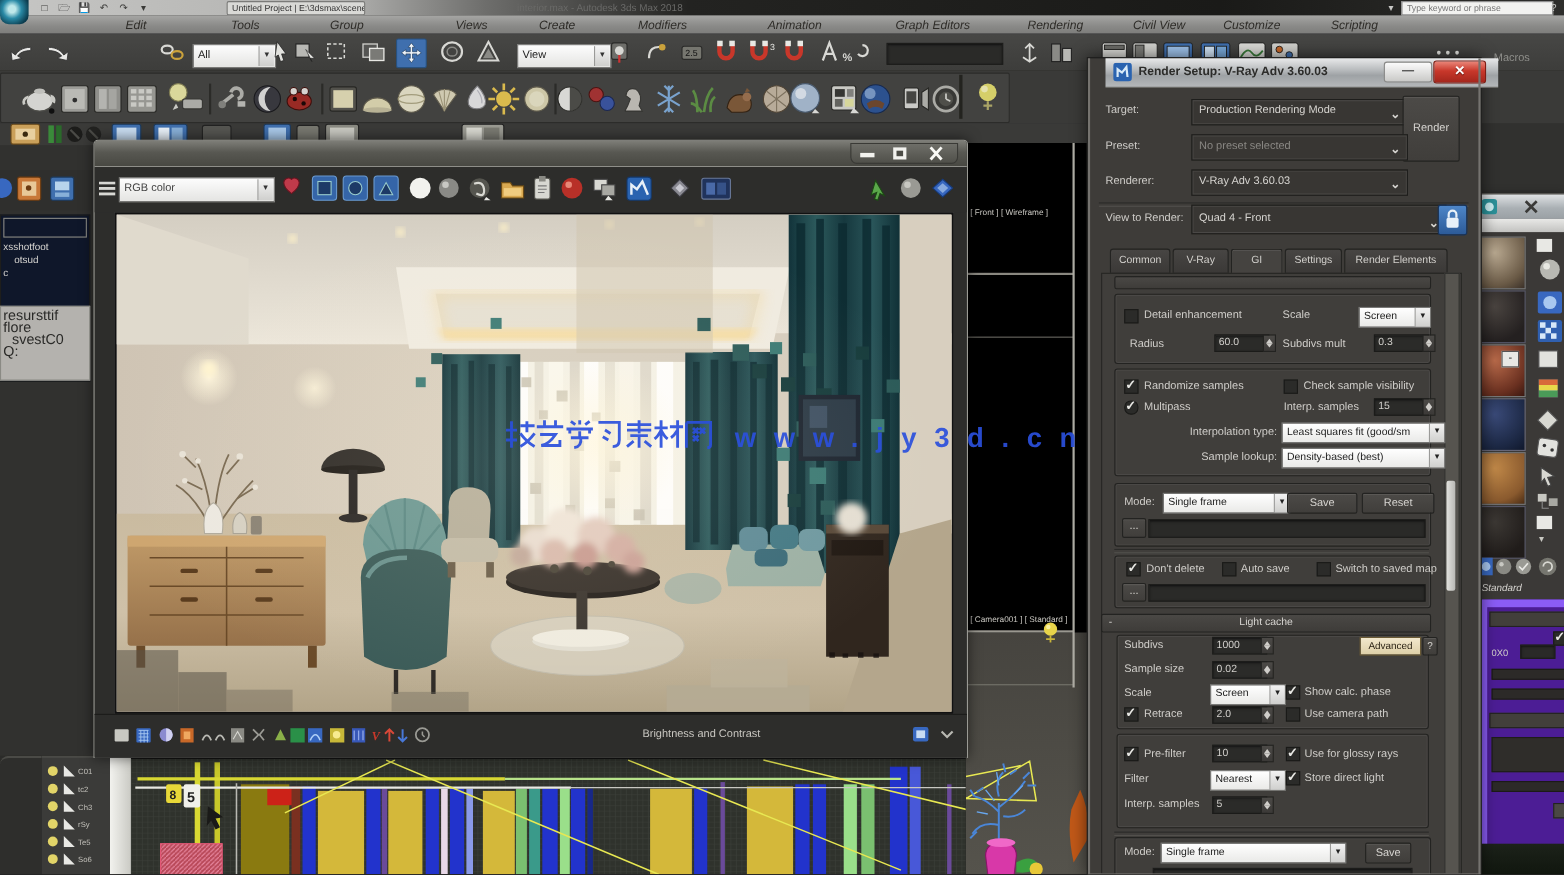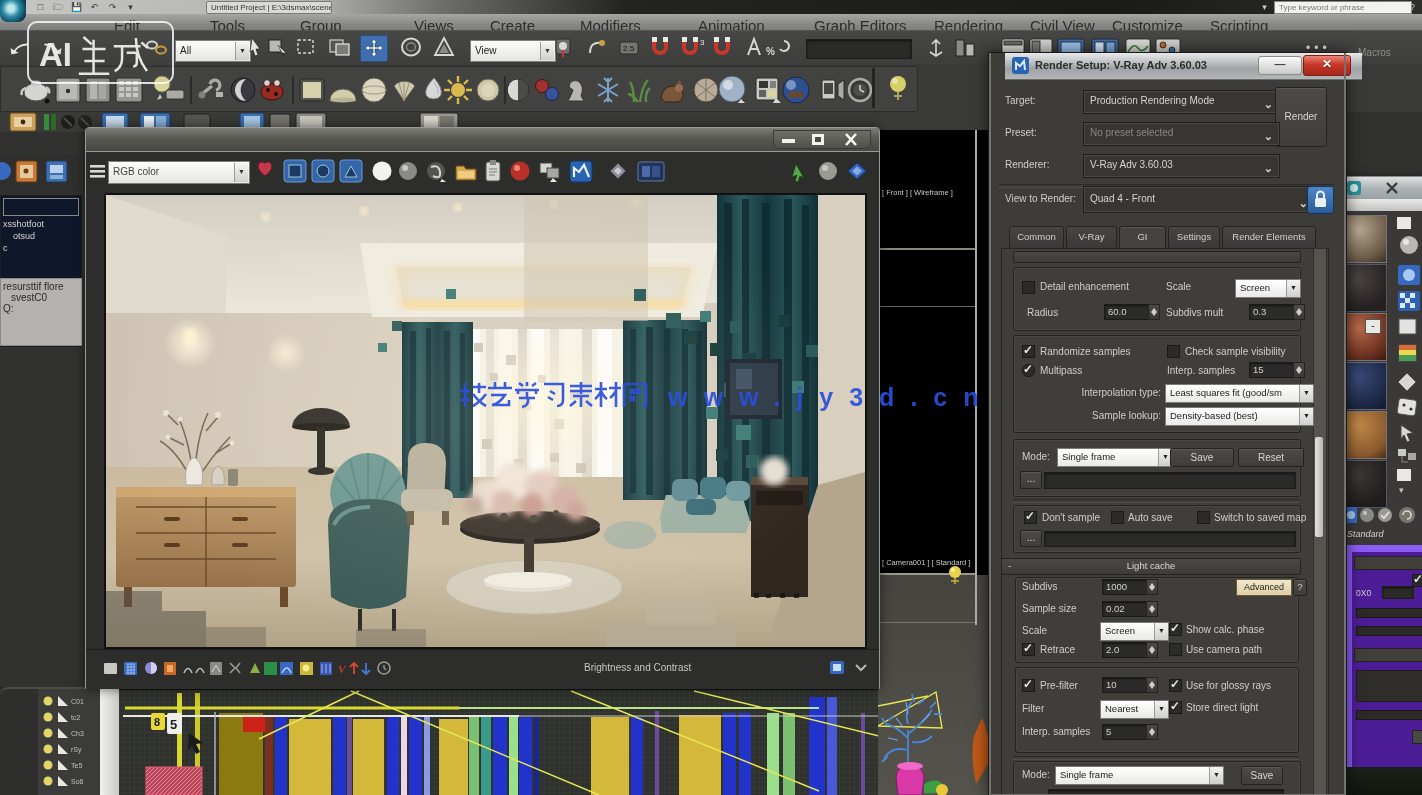--- a/index.html
+++ b/index.html
@@ -14,21 +14,21 @@
   .maxlogo{left:0px;top:0;width:26px;height:22px;border-radius:0 0 8px 8px;z-index:5;
     background:radial-gradient(circle at 42% 38%,#bfe8ea 0 16%,#2a8aa6 42%,#0b3b4d 78%);}
   .qicon{top:2px;width:13px;height:10px;color:#3a3a38;font-size:9px;line-height:10px;text-align:center;}
   .projfield{left:206px;top:1px;width:116px;height:11px;background:#d9d9d6;border:1px solid #7a7a78;
     border-radius:2px;color:#333;font-size:8px;line-height:11px;padding:0 4px;white-space:nowrap;overflow:hidden;}
   .wintitle{left:470px;top:2px;width:480px;color:#6a6a68;font-size:9px;white-space:nowrap;}
   .searchbox{left:1274px;top:1px;width:128px;height:11px;background:#f2f2f0;border:1px solid #888;
     color:#777;font-size:8px;line-height:11px;padding:0 4px;white-space:nowrap;overflow:hidden;}
   .menubar{left:0;top:14px;width:1422px;height:16px;
     background:linear-gradient(#a6a6a4,#8a8a88 60%,#7e7e7c);border-bottom:1px solid #555553;}
-  .menuitem{top:3px;color:#2e2c28;font-size:15px;white-space:nowrap;}
+  .menuitem{top:3px;color:#2e2c28;font-size:11px;white-space:nowrap;font-style:italic;}
   
   .toolbar1{left:0;top:30px;width:1422px;height:33px;background:linear-gradient(#474745,#3d3d3b);
     border-top:1px solid #555;border-bottom:1px solid #2a2a2a;}
   .toolbar2{left:0;top:64px;width:1422px;height:48px;background:#3a3a38;}
   .toolbar2 svg{filter:saturate(0.82) brightness(0.93);}
   .tb2panel{left:0;top:2px;width:916px;height:44px;background:#424240;border:1px solid #2c2c2a;border-radius:2px;}
   .toolbar3{left:0;top:112px;width:990px;height:20px;background:#3a3a38;}
   .combo{height:20px;background:linear-gradient(#fdfdfd,#e4e4e2);border:1px solid #7e7e7c;
     color:#222;font-size:10px;line-height:19px;padding:0 4px;}
   .combo .arr{position:absolute;right:1px;top:1px;bottom:1px;width:13px;background:linear-gradient(#f4f4f4,#cfcfcd);
@@ -109,20 +109,21 @@
 
   <div class="abs titlebar">
     <div class="abs maxlogo"></div>
     <span class="abs qicon" style="left:34px">□</span>
     <span class="abs qicon" style="left:52px">🗁</span>
     <span class="abs qicon" style="left:70px">💾</span>
     <span class="abs qicon" style="left:88px">↶</span>
     <span class="abs qicon" style="left:106px">↷</span>
     <span class="abs qicon" style="left:124px">▾</span>
     <div class="abs projfield">Untitled Project | E:\3dsmax\scenes</div>
+    <div class="abs wintitle">interior.max - Autodesk 3ds Max 2018</div>
     <span class="abs qicon" style="left:1258px;color:#c8c8c6">▾</span>
     <div class="abs searchbox">Type keyword or phrase</div>
     <span class="abs qicon" style="left:1406px;color:#c8c8c6">?</span>
   </div>
 
   <div class="abs menubar">
     <span class="abs menuitem" style="left:114px">Edit</span>
     <span class="abs menuitem" style="left:210px">Tools</span>
     <span class="abs menuitem" style="left:300px">Group</span>
     <span class="abs menuitem" style="left:414px">Views</span>
@@ -455,21 +456,21 @@
 
   <div class="abs leftbox" style="left:0;top:195px;width:80px;height:150px">
     <div class="abs" style="left:2px;top:2px;width:74px;height:16px;border:1px solid #8a8a84"></div>
     <div class="abs soft2" style="left:2px;top:22px;width:74px;color:#d8d6d2;font-size:9px;line-height:12px">
       <div>xsshotfoot</div>
       <div style="padding-left:10px">otsud</div>
       <div>c</div>
     </div>
   </div>
   <div class="abs" style="left:0;top:278px;width:80px;height:66px;background:#b4b2ae;border:1px solid #8a8a84;z-index:2">
-    <div class="abs soft2" style="left:2px;top:2px;width:74px;color:#2a2a28;font-size:10px;line-height:11px">
+    <div class="abs soft2" style="left:2px;top:2px;width:74px;color:#2a2a28;font-size:13px;line-height:11px">
       <div>resursttif flore</div>
       <div style="padding-left:8px">svestC0</div>
       <div>Q:</div>
     </div>
   </div>
 
   <div class="abs" style="left:878px;top:130px;width:112px;height:665px;background:#000000;overflow:hidden">
     <div class="abs" style="left:0;top:445px;width:112px;height:220px;background:linear-gradient(#46443f,#55534c)"></div>
     <div class="abs" style="left:0;top:118px;width:98px;height:2px;background:#8a8880"></div>
     <div class="abs" style="left:0;top:176px;width:98px;height:1px;background:#6a6862"></div>
@@ -1131,21 +1132,21 @@
     </div>
     <div class="btn" style="left:181px;top:395px;width:62px;height:17px;line-height:17px">Save</div>
     <div class="btn" style="left:249px;top:395px;width:64px;height:17px;line-height:17px">Reset</div>
     <div class="btn" style="left:31px;top:418px;width:20px;height:16px;line-height:14px">...</div>
     <div class="abs selfield" style="left:55px;top:419px;width:250px;height:15px"></div>
 
     <div class="hr" style="left:24px;top:446px;width:286px"></div>
 
     <div class="grp" style="left:24px;top:452px;width:286px;height:46px"></div>
     <div class="cb on" style="left:35px;top:458px"></div>
-    <span class="lbl" style="left:53px;top:459px">Don't sample</span>
+    <span class="lbl" style="left:53px;top:459px">Don't delete</span>
     <div class="cb" style="left:122px;top:458px"></div>
     <span class="lbl" style="left:139px;top:459px">Auto save</span>
     <div class="cb" style="left:208px;top:458px"></div>
     <span class="lbl" style="left:225px;top:459px">Switch to saved map</span>
     <div class="btn" style="left:31px;top:477px;width:20px;height:15px;line-height:13px">...</div>
     <div class="abs selfield" style="left:55px;top:478px;width:250px;height:14px"></div>
 
     <div class="rollhdr" style="top:505px">
       <span class="abs" style="left:6px;top:0">-</span><span>Light cache</span>
     </div>
@@ -1289,28 +1290,13 @@
       <div class="abs" style="left:4px;top:56px;width:66px;height:8px;background:#2c2a28;border:1px solid #1c1a18"></div>
       <div class="abs" style="left:4px;top:74px;width:66px;height:8px;background:#2c2a28;border:1px solid #1c1a18"></div>
       <div class="abs" style="left:2px;top:96px;width:70px;height:12px;background:#423f3b;border:1px solid #232321"></div>
       <div class="abs" style="left:4px;top:118px;width:66px;height:30px;background:#2f2d2a;border:1px solid #1f1d1a"></div>
       <div class="abs" style="left:4px;top:158px;width:66px;height:8px;background:#2c2a28;border:1px solid #1c1a18"></div>
       <div class="abs" style="left:60px;top:178px;width:12px;height:12px;background:#4a4844;border:1px solid #222"></div>
     </div>
     <div class="abs" style="left:0;top:590px;width:80px;height:29px;background:linear-gradient(#1c221a,#10160e)"></div>
   </div>
 
-  <div class="abs badge">
-    <svg width="145" height="61" viewBox="0 0 145 61">
-      <text x="10" y="43" font-family="Liberation Sans" font-size="33" font-weight="bold" fill="#f2f2f0" opacity="0.93">AI</text>
-      <g stroke="#f2f2f0" stroke-width="2.7" fill="none" opacity="0.93" transform="translate(2,3) scale(0.92)">
-
-        <g transform="translate(52,9)">
-            <path d="M5 3 l9 8 M16 6 v37 M4 16 h25 M6 29 h22 M0 43 h33"></path>
-          </g>
-
-        <g transform="translate(90,10)">
-            <path d="M0 12 h29 M9 12 v13 q0 10 -8 14 M14 19 h11 v11 q0 4 -4 4 M24 3 q0 20 12 36 M30 8 l7 6"></path>
-          </g>
-      </g>
-    </svg>
-  </div>
 </div>
 
 </body></html>

